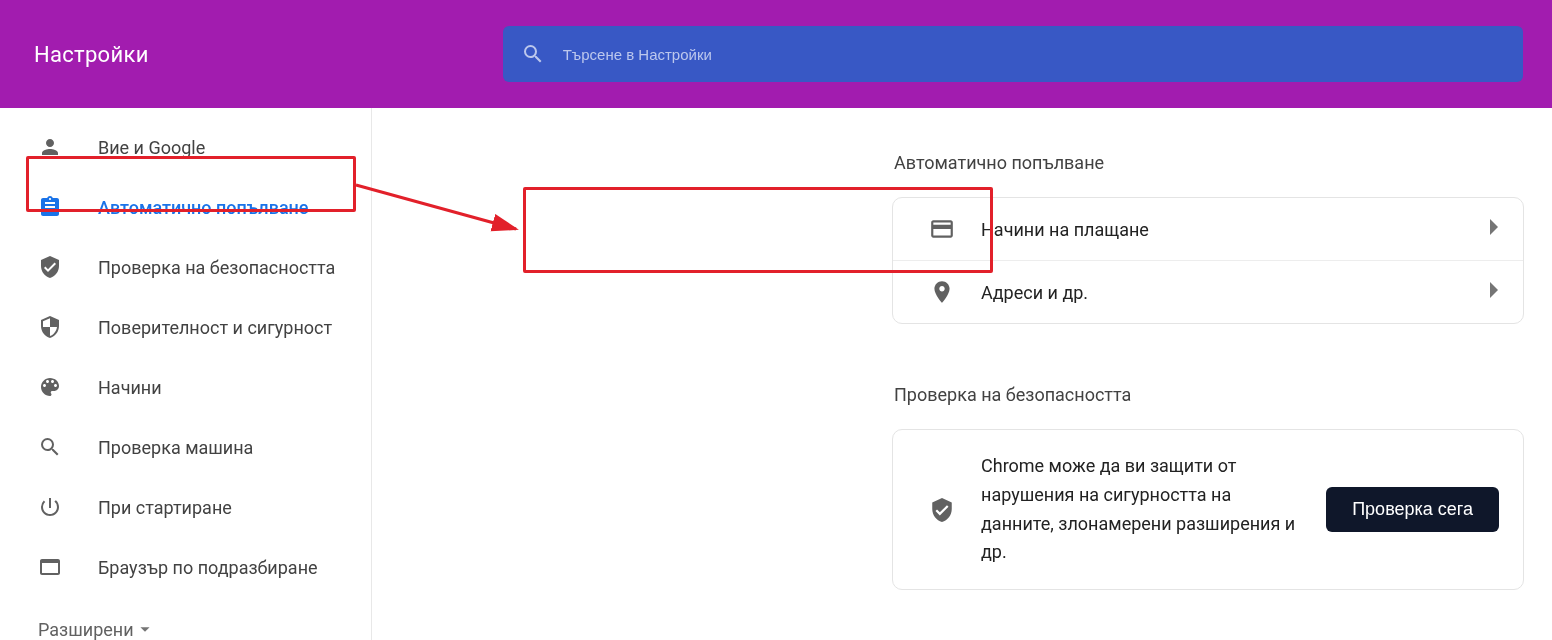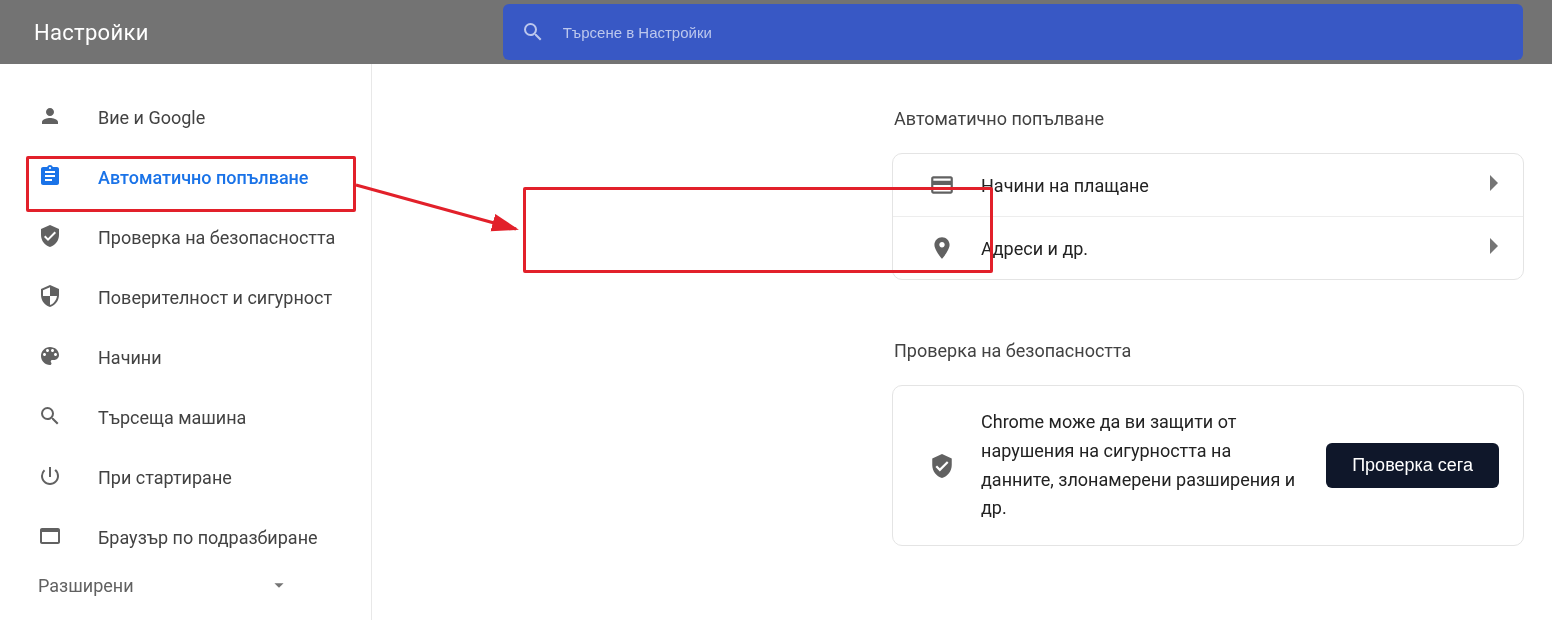--- a/index.html
+++ b/index.html
@@ -4,22 +4,22 @@
   <style>
     * { margin: 0; padding: 0; box-sizing: border-box; }
     body {
       font-family: Roboto, Arial, sans-serif;
       background: #fff;
       width: 1552px;
       height: 640px;
       overflow: hidden;
     }
     .header {
-      background: #737373;
-      height: 64px;
+      background: #a21caf;
+      height: 108px;
       display: flex;
       align-items: center;
       padding: 0 0 0 34px;
     }
     .header-title {
       color: #fff;
       font-size: 22px;
       font-weight: 400;
       letter-spacing: 0.3px;
     }
@@ -58,21 +58,21 @@
       height: calc(640px - 84px);
     }
     .sidebar {
       width: 372px;
       padding-top: 14px;
       border-right: 1px solid #e8e8e8;
     }
     .sidebar-item {
       height: 50px;
       display: flex;
-      align-items: flex-end;
+      align-items: center;
       padding: 0 0 0 38px;
       cursor: pointer;
       margin-bottom: 10px;
     }
     .sidebar-item .icon-slot {
       width: 60px;
       display: flex;
       align-items: center;
     }
     .sidebar-item .icon-slot svg {
@@ -112,21 +112,20 @@
       top: 177px;
       width: 174px;
       height: 60px;
       pointer-events: none;
     }
     .sidebar-bottom {
       margin-top: 26px;
       padding: 0 38px;
       display: flex;
       align-items: center;
-      justify-content: space-between;
       cursor: pointer;
       width: 328px;
     }
     .sidebar-bottom .label {
       font-size: 18px;
       color: #616161;
     }
     .sidebar-bottom svg { width: 22px; height: 22px; fill: #757575; }
     .main {
       flex: 1;
@@ -249,21 +248,21 @@
       </span>
       <span class="label">Начини</span>
     </div>
 
     <div class="sidebar-item">
       <span class="icon-slot">
         <svg viewBox="0 0 24 24">
             <path d="M15.5 14h-.79l-.28-.27A6.471 6.471 0 0016 9.5 6.5 6.5 0 109.5 16c1.61 0 3.09-.59 4.23-1.57l.27.28v.79l5 4.99L20.49 19l-4.99-5zm-6 0C7.01 14 5 11.99 5 9.5S7.01 5 9.5 5 14 7.01 14 9.5 11.99 14 9.5 14z"></path>
           </svg>
       </span>
-      <span class="label">Търсеща машина</span>
+      <span class="label">Проверка машина</span>
     </div>
 
     <div class="sidebar-item">
       <span class="icon-slot">
         <svg viewBox="0 0 24 24">
             <path d="M13 3h-2v10h2V3zm4.83 2.17l-1.42 1.42A6.92 6.92 0 0119 12c0 3.87-3.13 7-7 7s-7-3.13-7-7c0-2.02.86-3.84 2.23-5.12L5.82 5.46A8.932 8.932 0 003 12c0 4.97 4.03 9 9 9s9-4.03 9-9c0-2.55-1.06-4.85-2.77-6.49z"></path>
           </svg>
       </span>
       <span class="label">При стартиране</span>
     </div>

